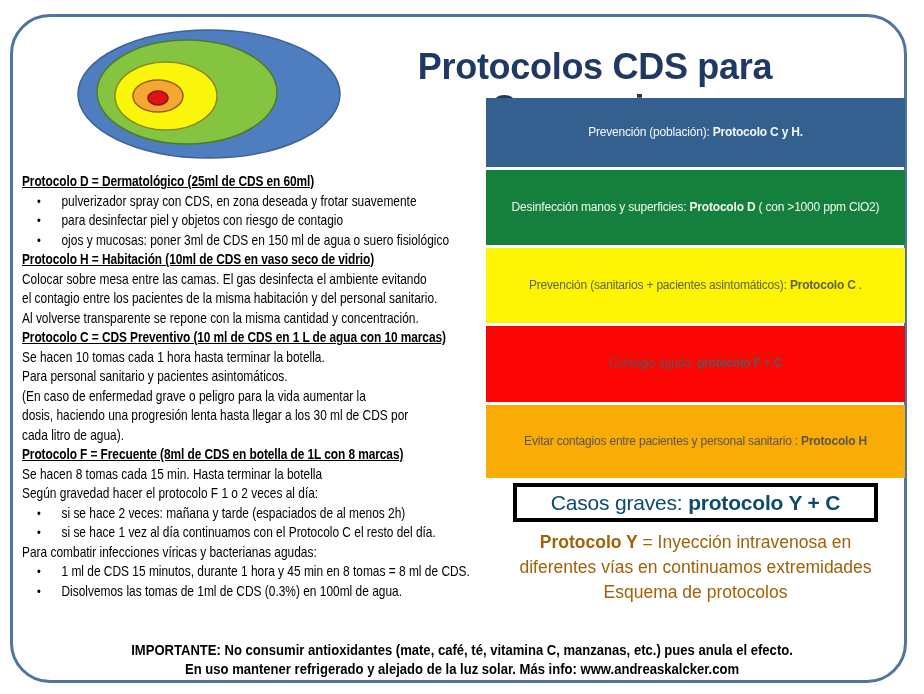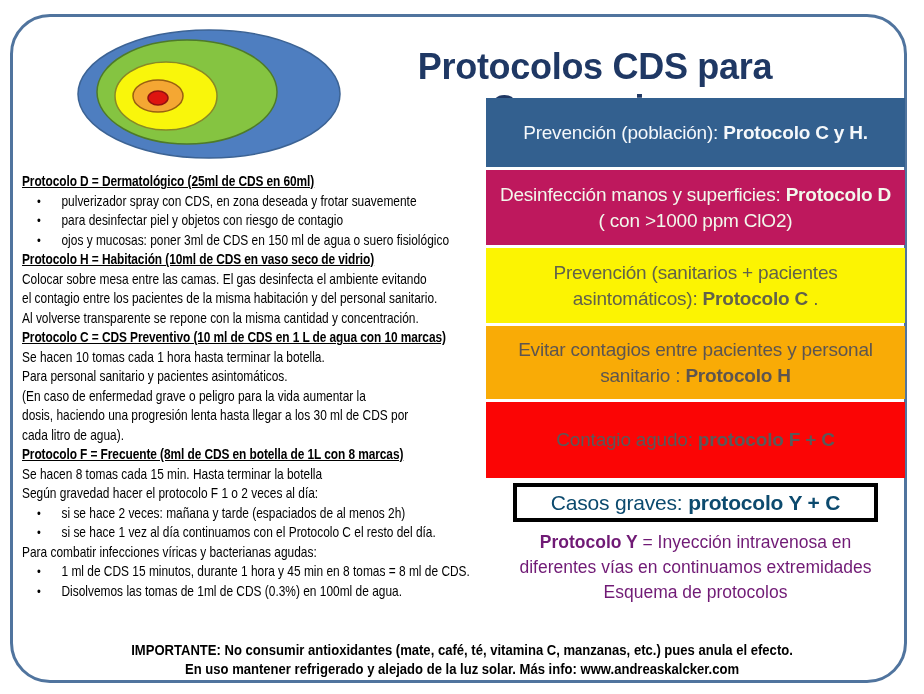--- a/index.html
+++ b/index.html
@@ -17,29 +17,29 @@
                  font-size:14.2px; color:#000; }
   .proto-heading { font-weight:bold; text-decoration:underline; white-space:nowrap;
                    line-height:19.5px; letter-spacing:-0.1px; }
   .text-line { white-space:nowrap; line-height:19.5px; }
   .bullet-line { position:relative; padding-left:47px; white-space:nowrap; line-height:19.5px; }
   .bullet-line .dot { position:absolute; left:18px; top:0; font-size:13px; }
 
   
   .right-column { position:absolute; left:486px; top:98px; width:419px; }
   .color-box { display:flex; align-items:center; justify-content:center; text-align:center;
-               padding:0 10px; font-size:19px; line-height:1.32; margin-bottom:3px;
+               padding:0 10px; font-size:12px; line-height:1.32; margin-bottom:3px;
                letter-spacing:-0.2px; }
   .color-box b { font-weight:bold; }
   .box-0 { height:69px; } .box-1 { height:75px; } .box-2 { height:75px; }
   .box-3 { height:73px; } .box-4 { height:76px; }
   .severe-box { width:365px; height:39px; margin:5px auto 0 auto; background:#ffffff;
                 border:4px solid #000000; display:flex; align-items:center; justify-content:center;
                 font-size:21px; letter-spacing:-0.2px; }
-  .y-note { margin-top:8px; text-align:center; font-size:17.5px; line-height:25px; color:#701a75; }
+  .y-note { margin-top:8px; text-align:center; font-size:17.5px; line-height:25px; color:#a16207; }
 
   
   .footer { position:absolute; left:0; right:0; top:640px; text-align:center;
             font-weight:bold; color:#000; font-size:15.2px; line-height:19px; }
   .footer .fline { white-space:nowrap; transform:scaleX(0.86); transform-origin:50% 50%; }
 </style>
 </head>
 <body>
 
 <div class="page">
@@ -78,31 +78,31 @@
       <div class="text-line"><span>Para combatir infecciones víricas y bacterianas agudas:</span></div>
       <div class="bullet-line"><span class="dot">•</span><span>1 ml de CDS 15 minutos, durante 1 hora y 45 min en 8 tomas = 8 ml de CDS.</span></div>
       <div class="bullet-line"><span class="dot">•</span><span>Disolvemos las tomas de 1ml de CDS (0.3%) en 100ml de agua.</span></div>
     </div>
 
   <div class="right-column">
     <div id="color-boxes">
         <div class="color-box box-0" style="background: rgb(51, 96, 143); color: rgb(245, 248, 251);">
           <span><span>Prevención (población): </span><b>Protocolo C y H.</b><span></span></span>
         </div>
-        <div class="color-box box-1" style="background: #be185d; color: rgb(242, 248, 236);">
+        <div class="color-box box-1" style="background: #15803d; color: rgb(242, 248, 236);">
           <span><span>Desinfección manos y superficies: </span><b>Protocolo D</b><span> ( con &gt;1000 ppm ClO2)</span></span>
         </div>
         <div class="color-box box-2" style="background: rgb(252, 244, 2); color: rgb(98, 98, 74);">
           <span><span>Prevención (sanitarios + pacientes asintomáticos): </span><b>Protocolo C</b><span> .</span></span>
         </div>
+        <div class="color-box box-4" style="background: rgb(251, 5, 5); color: rgb(89, 89, 89);">
+          <span><span>Contagio agudo: </span><b>protocolo F + C</b><span></span></span>
+        </div>
         <div class="color-box box-3" style="background: rgb(249, 171, 6); color: rgb(93, 85, 80);">
           <span><span>Evitar contagios entre pacientes y personal sanitario : </span><b>Protocolo H</b><span></span></span>
-        </div>
-        <div class="color-box box-4" style="background: rgb(251, 5, 5); color: rgb(89, 89, 89);">
-          <span><span>Contagio agudo: </span><b>protocolo F + C</b><span></span></span>
         </div>
       </div>
 
     <div class="severe-box" id="severe-box" style="color: #0c4a6e;">
       <span><span>Casos graves: </span><b>protocolo Y + C</b></span>
     </div>
 
     <div class="y-note">
       <div><b>Protocolo Y</b><span> = Inyección intravenosa en</span></div>
       <div>diferentes vías en continuamos extremidades</div>

